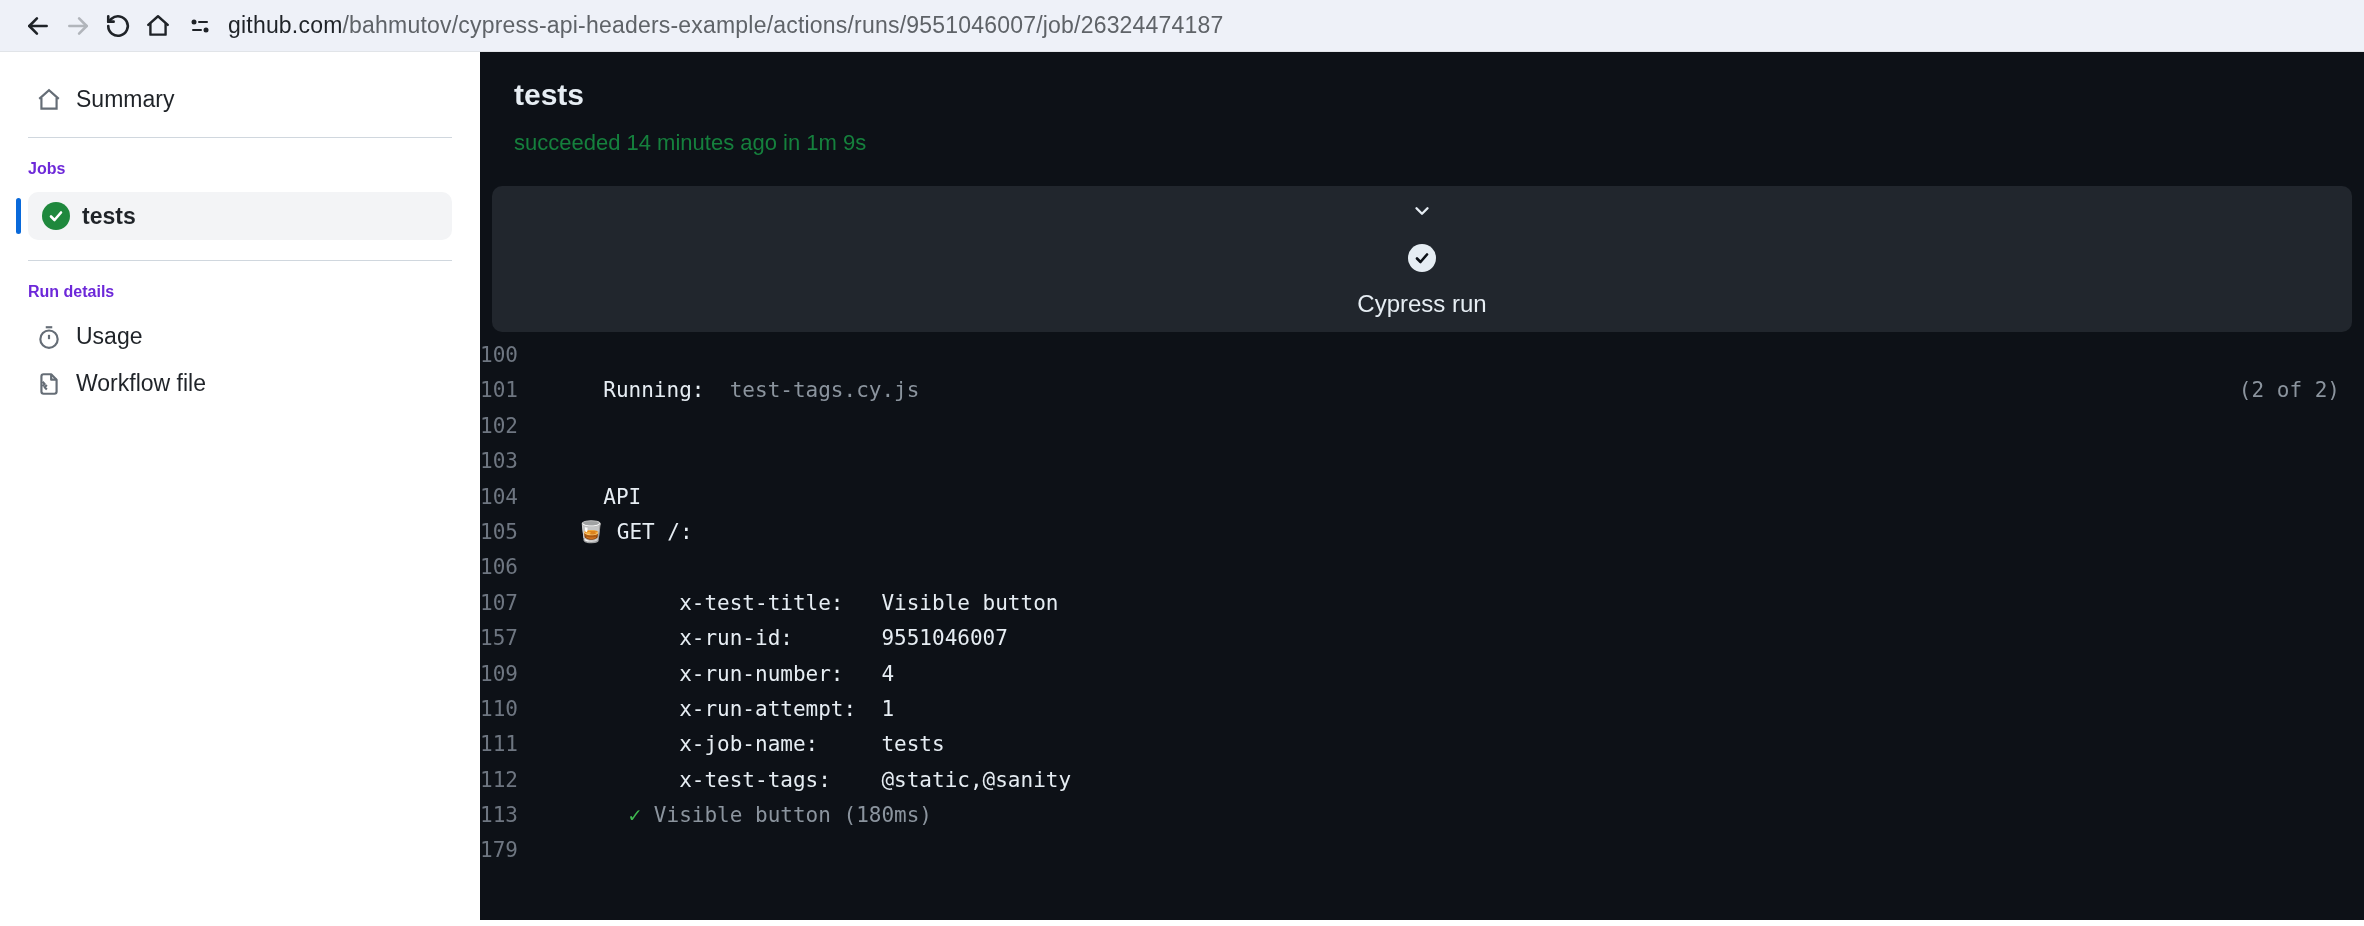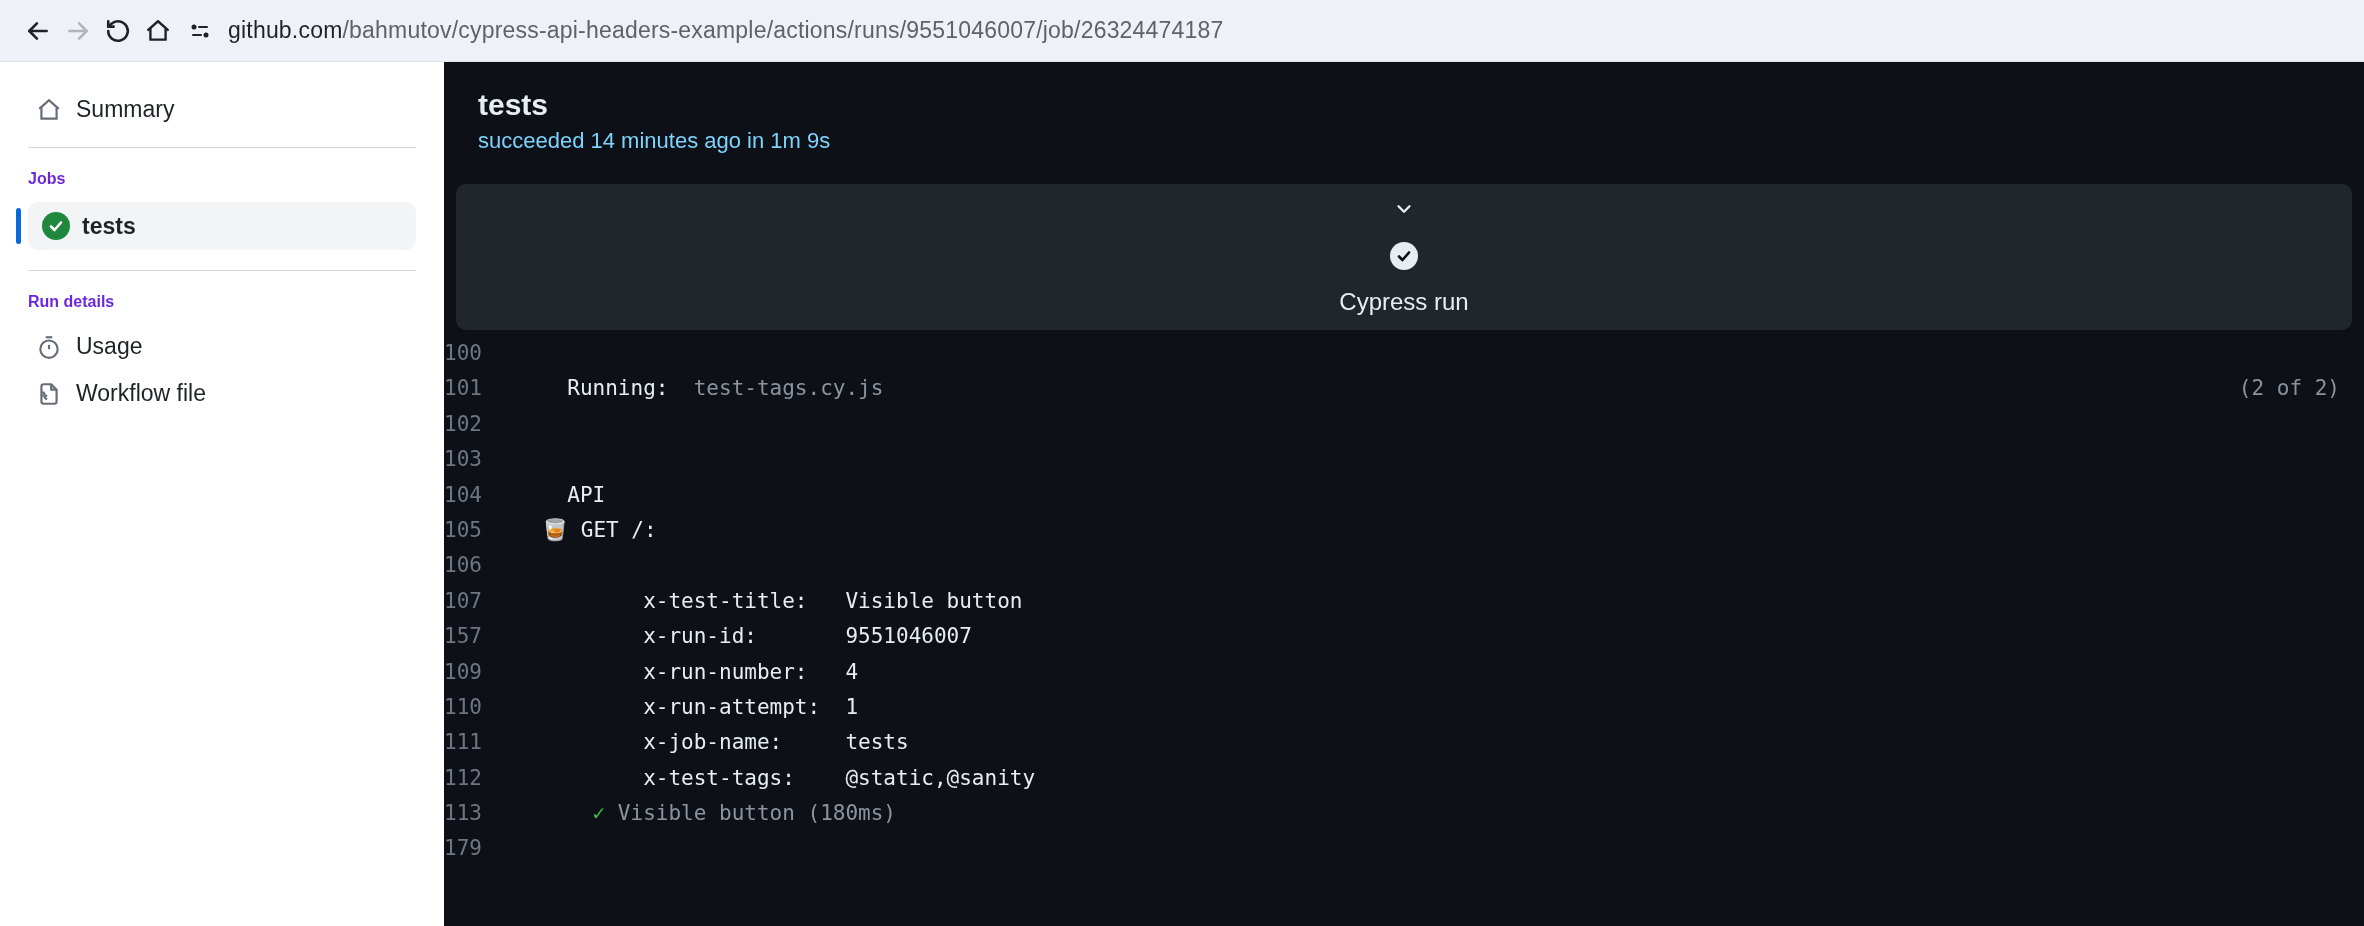--- a/index.html
+++ b/index.html
@@ -4,21 +4,21 @@
   <style>
     * { margin: 0; padding: 0; box-sizing: border-box; }
     body {
       font-family: -apple-system, BlinkMacSystemFont, "Segoe UI", Helvetica, Arial, sans-serif;
       background: #fff;
       width: 2364px;
       height: 926px;
       overflow: hidden;
     }
     .browser-bar {
-      height: 62px;
+      height: 52px;
       background: #eef1f8;
       display: flex;
       align-items: center;
       padding: 0 20px;
       gap: 4px;
       border-bottom: 1px solid #e1e4e8;
     }
     .nav-btn {
       width: 36px;
       height: 36px;
@@ -50,21 +50,21 @@
       color: #1f2328;
       letter-spacing: 0.2px;
     }
     .url-text .domain { color: #1f2328; }
     .url-text .path { color: #5f6368; }
     .content {
       display: flex;
       height: calc(100% - 58px);
     }
     .sidebar {
-      width: 444px;
+      width: 480px;
       background: #fff;
       padding: 24px 28px 0 28px;
     }
     .sidebar-item {
       display: flex;
       align-items: center;
       gap: 14px;
       padding: 10px 8px;
       font-size: 23px;
       color: #1f2328;
@@ -119,22 +119,22 @@
     .main-header {
       padding: 26px 34px 20px 34px;
     }
     .main-title {
       font-size: 30px;
       font-weight: 600;
       color: #e6edf3;
     }
     .main-subtitle {
       font-size: 22px;
-      color: #7dd3fc;
-      margin-top: 6px;
+      color: #15803d;
+      margin-top: 18px;
     }
     .step-header {
       background: #21262d;
       display: flex;
       align-items: center;
       gap: 18px;
       padding: 14px 24px;
       border-radius: 10px;
       margin: 10px 12px 0 12px;
       flex-direction: column;

